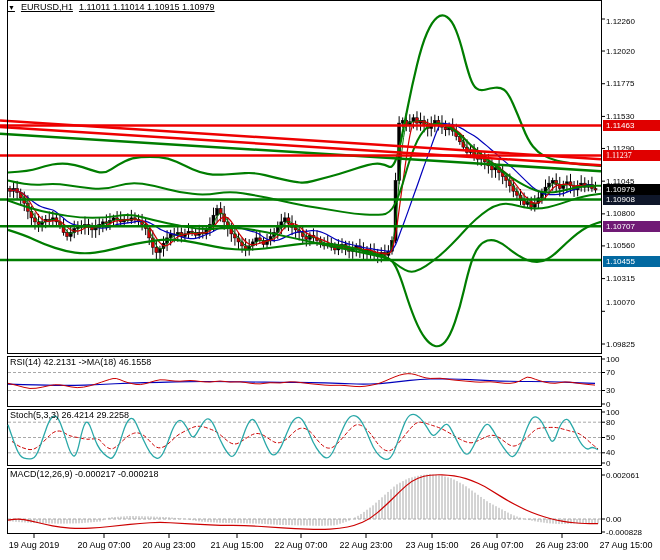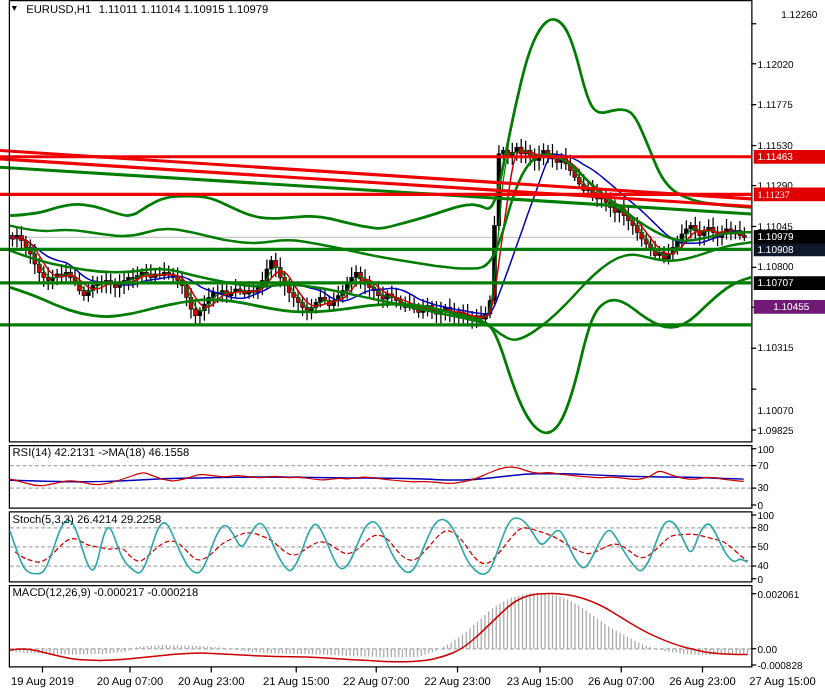--- a/index.html
+++ b/index.html
@@ -1,20 +1,20 @@
 <!DOCTYPE html>
 <html><head>
 <meta charset="utf-8">
 <style>
   html,body{margin:0;padding:0;background:#fff;}
   .window{position:relative;width:660px;height:560px;background:#ffffff;
           font-family:"Liberation Sans",sans-serif;overflow:hidden;}
   svg{position:absolute;left:0;top:0;}
   .chart-title{position:absolute;left:8px;top:2px;font-size:9px;color:#000;
-               display:flex;gap:6px;align-items:center;z-index:5;}
+               display:flex;gap:6px;align-items:center;z-index:5;text-decoration:underline;}
   .chart-title .tri{font-size:7px;color:#000;}
   .panel-label{position:absolute;left:10px;font-size:9px;color:#000;z-index:5;white-space:nowrap;}
   .price-axis{position:absolute;left:602px;top:0;width:58px;height:560px;z-index:6;}
   .axis-label{position:absolute;left:4px;font-size:8px;color:#000;white-space:nowrap;line-height:9px;}
   .badge{position:absolute;left:1px;width:54px;height:9px;line-height:9px;
          font-size:8px;color:#fff;padding:1px 0 1px 3px;z-index:7;}
   .time-axis{position:absolute;left:0;top:534px;width:660px;height:26px;z-index:5;}
   .time-label{position:absolute;top:6px;font-size:9px;color:#000;
               transform:translateX(-50%);white-space:nowrap;}
 </style>
@@ -642,48 +642,48 @@
     <span class="tri">▼</span>
     <span>EURUSD,H1</span>
     <span>1.11011 1.11014 1.10915 1.10979</span>
   </div>
 
   <div class="panel-label" style="top:357px">RSI(14) 42.2131  -&gt;MA(18) 46.1558</div>
   <div class="panel-label" style="top:410px">Stoch(5,3,3) 26.4214 29.2258</div>
   <div class="panel-label" style="top:469px">MACD(12,26,9) -0.000217 -0.000218</div>
 
   <div class="price-axis" id="price-axis">
-      <div class="axis-label" style="top: 7px; margin-left: 19px;">1.12260</div>
+      <div class="axis-label" style="top: 17px;">1.12260</div>
       <div class="axis-label" style="top: 46.5329px;">1.12020</div>
       <div class="axis-label" style="top: 79.2331px;">1.11775</div>
       <div class="axis-label" style="top: 111.933px;">1.11530</div>
       <div class="axis-label" style="top: 143.966px;">1.11290</div>
       <div class="axis-label" style="top: 176.666px;">1.11045</div>
       <div class="axis-label" style="top: 209.367px;">1.10800</div>
       <div class="axis-label" style="top: 241.399px;">1.10560</div>
       <div class="axis-label" style="top: 274.1px;">1.10315</div>
-      <div class="axis-label" style="top: 324px;">1.10070</div>
+      <div class="axis-label" style="top: 298px;">1.10070</div>
       <div class="axis-label" style="top: 339.5px;">1.09825</div>
       <div class="axis-label" style="top: 354.5px;">100</div>
       <div class="axis-label" style="top: 368px;">70</div>
       <div class="axis-label" style="top: 386px;">30</div>
       <div class="axis-label" style="top: 399.5px;">0</div>
       <div class="axis-label" style="top: 407.5px;">100</div>
       <div class="axis-label" style="top: 417.7px;">80</div>
       <div class="axis-label" style="top: 433px;">50</div>
       <div class="axis-label" style="top: 448.3px;">40</div>
       <div class="axis-label" style="top: 458.5px;">0</div>
       <div class="axis-label" style="top: 470.5px;">0.002061</div>
       <div class="axis-label" style="top: 514.5px;">0.00</div>
       <div class="axis-label" style="top: 527.5px;">-0.000828</div>
       <div class="badge" style="top: 119.876px; background: rgb(224, 0, 0);">1.11463</div>
       <div class="badge" style="top: 150.04px; background: rgb(224, 0, 0); font-family: Liberation Serif, serif;">1.11237</div>
       <div class="badge" style="top: 193.952px; background: #0f172a;">1.10908</div>
-      <div class="badge" style="top: 220.779px; background: #000000;">1.10707</div>
-      <div class="badge" style="top: 240px; background: #701a75; text-align: center;">1.10455</div>
+      <div class="badge" style="top: 220.779px; background: #701a75;">1.10707</div>
+      <div class="badge" style="top: 256px; background: #0369a1;">1.10455</div>
       <div class="badge" style="top: 184.475px; background: rgb(0, 0, 0);">1.10979</div>
     </div>
   <div class="time-axis" id="time-axis">
       <div class="time-label" style="left: 34px;">19 Aug 2019</div>
       <div class="time-label" style="left: 104px;">20 Aug 07:00</div>
       <div class="time-label" style="left: 169px;">20 Aug 23:00</div>
       <div class="time-label" style="left: 237px;">21 Aug 15:00</div>
       <div class="time-label" style="left: 301px;">22 Aug 07:00</div>
       <div class="time-label" style="left: 366px;">22 Aug 23:00</div>
       <div class="time-label" style="left: 432px;">23 Aug 15:00</div>

